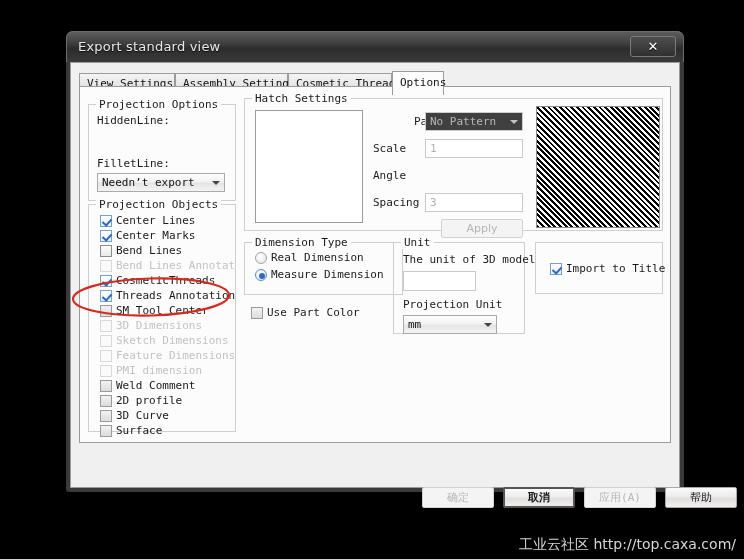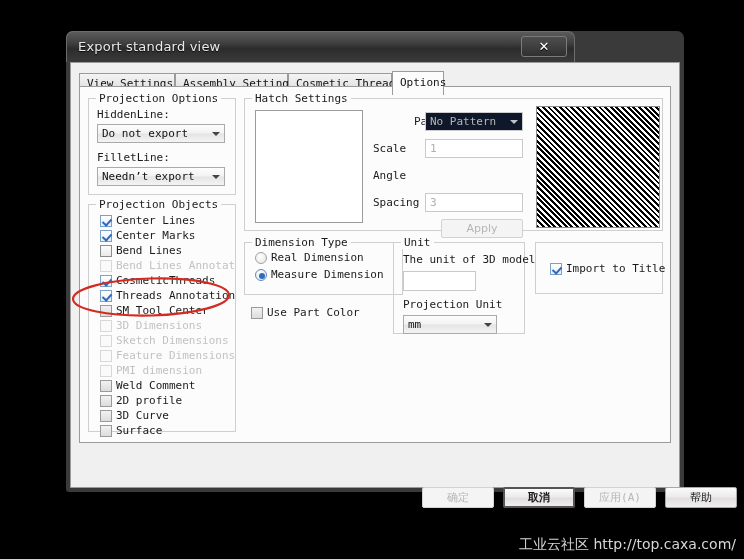--- a/index.html
+++ b/index.html
@@ -12,21 +12,21 @@
   .screen{position:relative;width:744px;height:559px;background:#000;}
 
   
   .window{
     position:absolute;left:66px;top:31px;width:618px;height:461px;
     border-radius:7px 7px 3px 3px;
     background:#3a3a3a;
     box-shadow:0 0 10px rgba(0,0,0,0.9);
   }
   .titlebar{
-    position:absolute;left:0;top:0;width:509px;height:31px;
+    position:absolute;left:0;top:0;width:618px;height:31px;
     border-radius:7px 7px 0 0;
     background:linear-gradient(to bottom,#5c5c5c 0%,#3d3d3d 40%,#2c2c2c 55%,#3a3a3a 100%);
     border:1px solid #6d6d6d;border-bottom:none;
     box-sizing:border-box;
   }
   .title-text{
     position:absolute;left:11px;top:7px;
     font-family:"DejaVu Sans","Liberation Sans",sans-serif;
     font-size:13px;color:#e9e9e9;letter-spacing:0.2px;
     text-shadow:0 1px 1px rgba(0,0,0,0.8);
@@ -92,21 +92,21 @@
     background:linear-gradient(to bottom,#fdfdfd 0%,#f2f2f2 48%,#e4e4e4 52%,#f4f4f4 100%);
     font-size:11px;color:#111;
     line-height:17px;padding-left:4px;
     cursor:pointer;overflow:hidden;white-space:nowrap;
   }
   .combo .arrow{
     position:absolute;right:4px;top:7px;
     width:0;height:0;border-left:4px solid transparent;border-right:4px solid transparent;
     border-top:4px solid #444;
   }
-  .combo.disabled{color:#b6b6b6;background:#0f172a;border-color:#cdcdcd;}
+  .combo.disabled{color:#b6b6b6;background:#404040;border-color:#cdcdcd;}
   .combo.disabled .arrow{border-top-color:#c2c2c2;}
 
   
   .txt{
     position:absolute;height:19px;box-sizing:border-box;
     border:1px solid #c9c9c9;background:#fff;
     font-size:11px;color:#b0b0b0;line-height:17px;padding-left:4px;
     overflow:hidden;white-space:nowrap;
   }
   .txt.empty{color:#333;}
@@ -188,28 +188,24 @@
 
       <div class="tabstrip">
         <div class="tab" style="left:0px;width:96px;">View Settings</div>
         <div class="tab" style="left:96px;width:113px;">Assembly Settings</div>
         <div class="tab" style="left:209px;width:104px;">Cosmetic Thread</div>
         <div class="tab active" style="left:313px;width:52px;">Options</div>
       </div>
 
       <div class="tabpanel">
 
-        <div class="group" style="left:8px;top:11px;width:148px;height:97px;">
+        <div class="group" style="left:8px;top:17px;width:148px;height:97px;">
           <span class="glabel">Projection Options</span>
 
           <span class="lbl" style="left:8px;top:9px;">HiddenLine:</span>
-          <div class="combo" style="left:8px;top:25px;width:128px;">
-            <span>Do not export</span>
-            <span class="arrow"></span>
-          </div>
 
           <span class="lbl" style="left:8px;top:52px;">FilletLine:</span>
           <div class="combo" style="left:8px;top:68px;width:128px;">
             <span>Needn’t export</span>
             <span class="arrow"></span>
           </div>
         </div>
 
         <div class="group" style="left:8px;top:117px;width:148px;height:228px;">
           <span class="glabel">Projection Objects</span>

